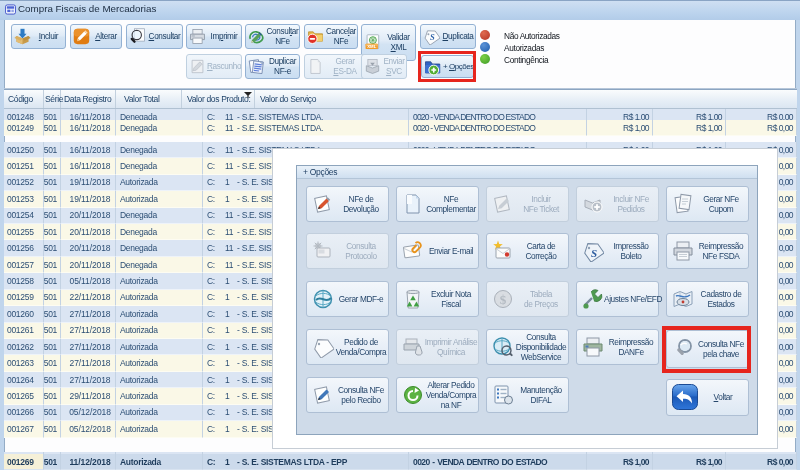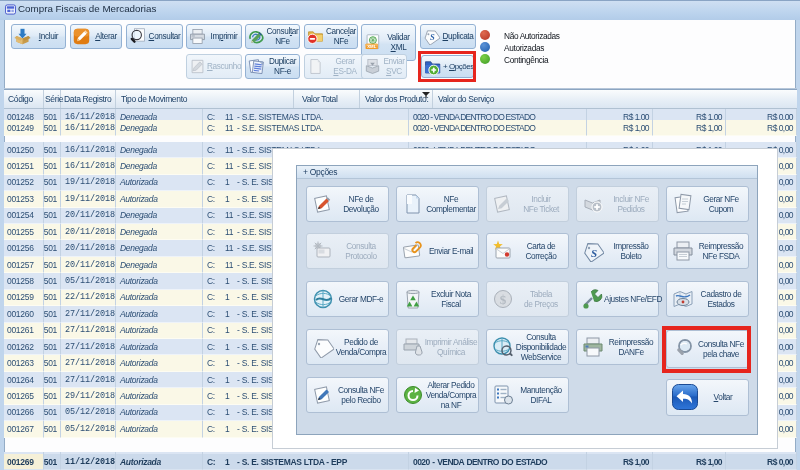--- a/index.html
+++ b/index.html
@@ -42,30 +42,30 @@
 .row { position:absolute; left:4px; width:793px; height:16.43px; display:flex; }
 .row .c { font-size:8.5px; letter-spacing:-0.3px; color:#2c4e74; border-right:1px solid #c3d2e3; height:100%;
   display:flex; align-items:center; white-space:nowrap; overflow:hidden; padding-left:4px; }
 .rb .c { background:#dbe5f3; border-bottom:1px solid #eef3f9; }
 .rc .c { background:#faf8e7; border-bottom:1px solid #fdfcf2; }
 .sel .c { background:#ccdaeb; border-bottom:1px solid #d8e3f0; font-weight:bold; color:#1e3c5c; }
 .sel .c0 { background:#f5f0d8; }
 .c0 { width:40px; padding-left:3px !important; }
 .c1 { width:17px; justify-content:flex-end; padding-right:3px; padding-left:0; }
 .c2 { width:55px; justify-content:center; padding-left:0; }
-.c3 { width:87px;font-style:italic; }
+.c3 { width:87px; }
 .c4 { width:206px; }
 .c5 { width:178px; }
 .c6 { width:66px; justify-content:flex-end; padding-right:4px; padding-left:0; }
 .c7 { width:73px; justify-content:flex-end; padding-right:4px; padding-left:0; }
 .c8 { width:71px; justify-content:flex-end; padding-right:4px; padding-left:0; }
 .cp { width:18px; flex:0 0 auto; }
 .row .c.c5 { letter-spacing:-0.8px; }
 .sel .c.c5 { letter-spacing:-0.6px; word-spacing:1px; }
-.row .c.c2 { letter-spacing:-0.1px;font-family:Liberation Mono, monospace; }
+.row .c.c2 { letter-spacing:-0.1px; }
 .row .c.c6, .row .c.c7, .row .c.c8 { letter-spacing:-0.55px; padding-right:3px; }
 .cn { width:10px; flex:0 0 auto; }
 
 
 #pwin { position:absolute; left:272px; top:148px; width:506px; height:301px; background:#fff;
   border:1px solid #c6cdd5; }
 #ppanel { position:absolute; left:296px; top:165px; width:462px; height:270px;
   background:#cfdbe9; border:1px solid #8da4bc; }
 #phead { position:absolute; left:297px; top:166px; width:460px; height:13px;
   background:linear-gradient(#e9f1f9,#cfdff0); border-bottom:1px solid #b3c5d8;
@@ -244,21 +244,20 @@
 <div class="dot" style="left:480px;top:54px;background:radial-gradient(circle at 35% 30%,#7ed045,#3c9a28)"></div>
 <div class="leg" style="left:492px;top:31px">Não Autorizadas</div>
 <div class="leg" style="left:492px;top:43px">Autorizadas</div>
 <div class="leg" style="left:492px;top:55px">Contingência</div>
 
 <div id="gridtop"></div>
 <div id="ghead">
   <div class="h" style="width:40px">Código</div>
   <div class="h" style="width:17px;padding-left:1px">Série</div>
   <div class="h" style="width:55px;padding-left:3px">Data Registro</div>
-  <div class="h" style="width:178px;padding-left:5px">Tipo de Movimento</div>
   <div class="h" style="width:66px;padding-left:8px">Valor Total</div>
   <div class="h" style="width:73px;padding-left:5px">Valor dos Produto:<svg style="position:absolute;right:2px;top:2px" width="8" height="7" viewBox="0 0 8 7">
         <path d="M0 0 L8 0 L4.6 3.5 L4.6 6.5 L3.4 5.5 L3.4 3.5 Z" fill="#222"></path>
       </svg></div>
   <div class="h" style="width:71px;padding-left:5px;border-right:none">Valor do Serviço</div>
 </div>
 <div class="row rb" style="top:109.00px">
     <div class="c c0">001248</div>
     <div class="c c1">501</div>
     <div class="c c2">16/11/2018</div>

